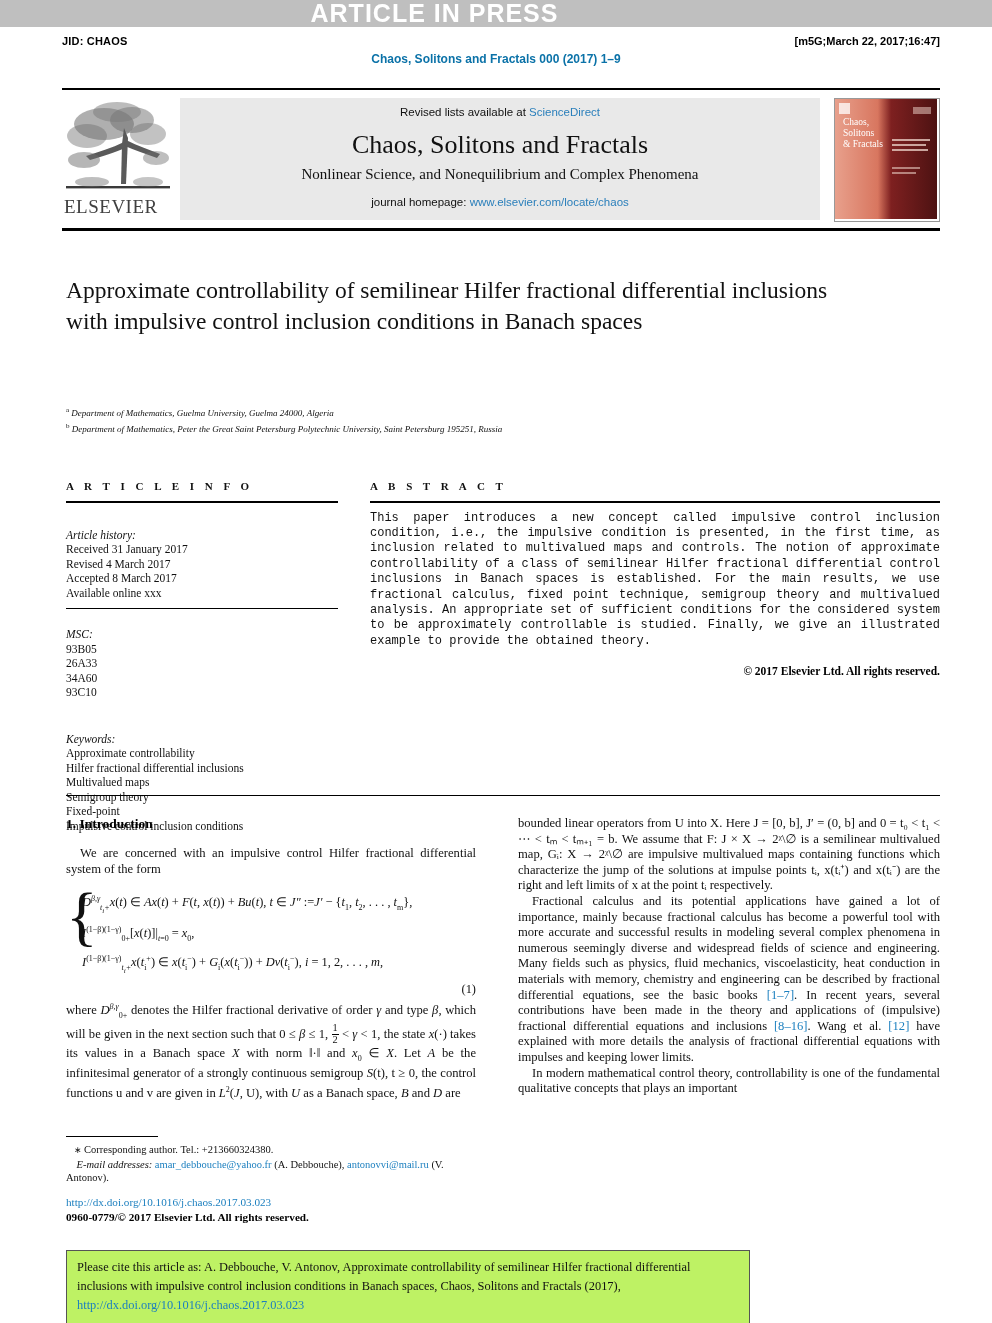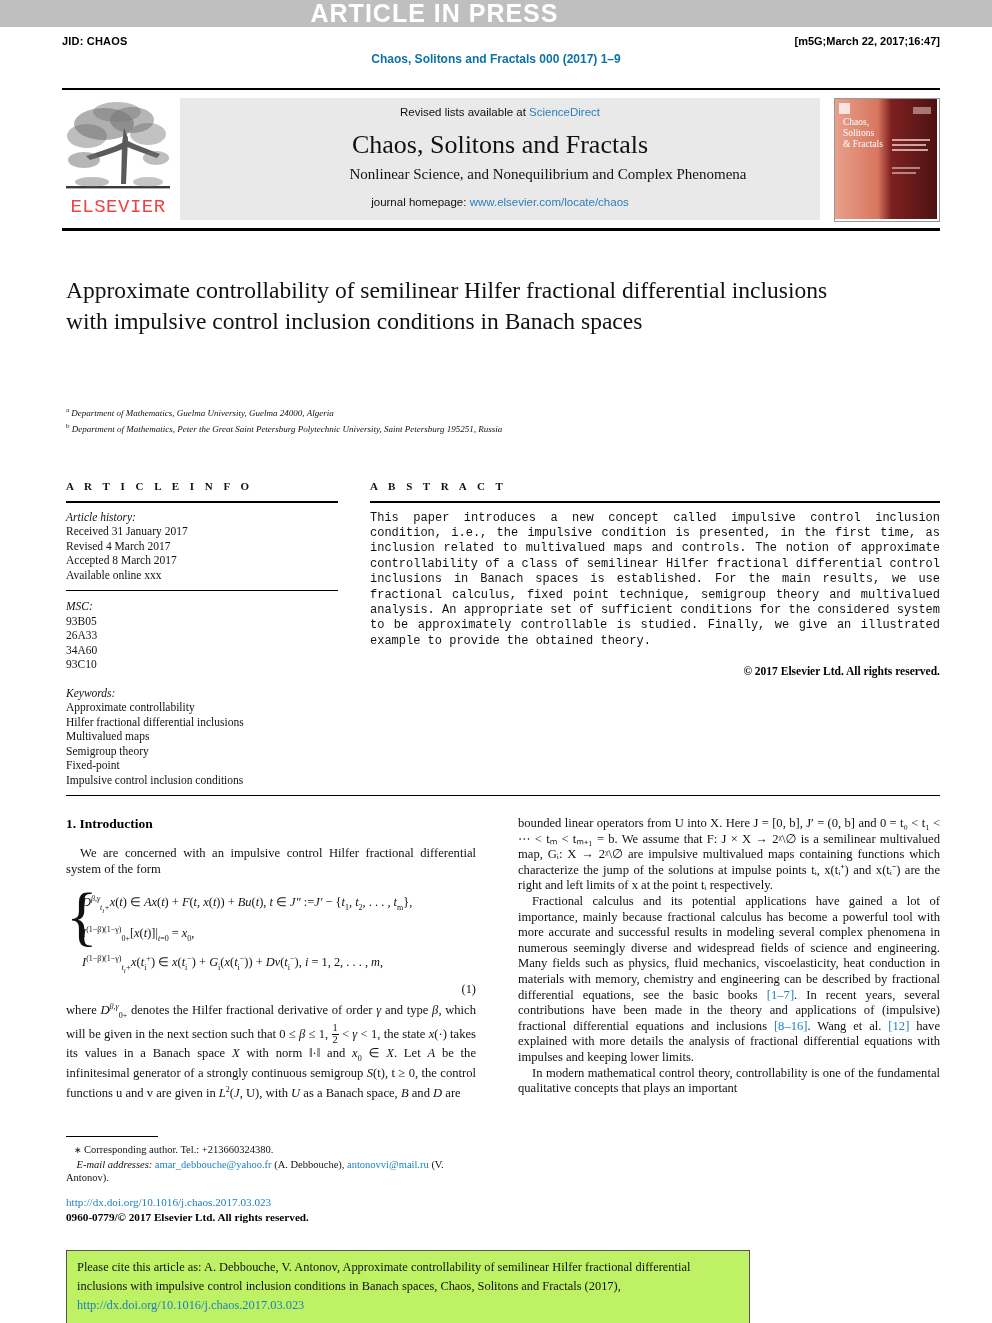--- a/index.html
+++ b/index.html
@@ -84,25 +84,25 @@
   }
   .elsevier-logo {
     position: absolute;
     left: 0; top: 2px;
     width: 112px; height: 122px;
   }
   .elsevier-word {
     position: absolute;
     left: 2px; bottom: 2px;
     width: 108px;
-    text-align: center;
-    font-family: Liberation Mono, monospace;
+    text-align: left;
+    font-family: Liberation Serif, serif;
     font-size: 19px;
     letter-spacing: 0.5px;
-    color: #ef4444;
+    color: #404040;
   }
   .contents-band {
     position: absolute;
     left: 118px; top: 2px;
     width: 640px; height: 122px;
     background: #e9e9e9;
   }
   .contents-line {
     position: absolute;
     left: 0; top: 8px;
@@ -125,21 +125,20 @@
     color: #111;
   }
   .journal-sub {
     position: absolute;
     left: 0; top: 68px;
     width: 640px;
     text-align: center;
     font-family: "Liberation Serif", serif;
     font-size: 15px;
     color: #111;
-    padding-left: 48px;
   }
   .journal-home {
     position: absolute;
     left: 0; top: 98px;
     width: 640px;
     text-align: center;
     font-family: "Liberation Sans", sans-serif;
     font-size: 11.5px;
     color: #111;
   }
@@ -224,20 +223,21 @@
     margin-bottom: 8px;
     height: 1px;
     background: #000;
   }
   .info-body {
     font-family: "Liberation Serif", serif;
     font-size: 11.5px;
     line-height: 14.5px;
     color: #111;
     padding-top: 7px;
+    margin-top: 18px;
   }
   .info-body .it {
     font-style: italic;
   }
   .abstract-body {
     font-family: Liberation Mono, monospace;
     font-size: 12px;
     line-height: 15.4px;
     text-align: justify;
     color: #111;

